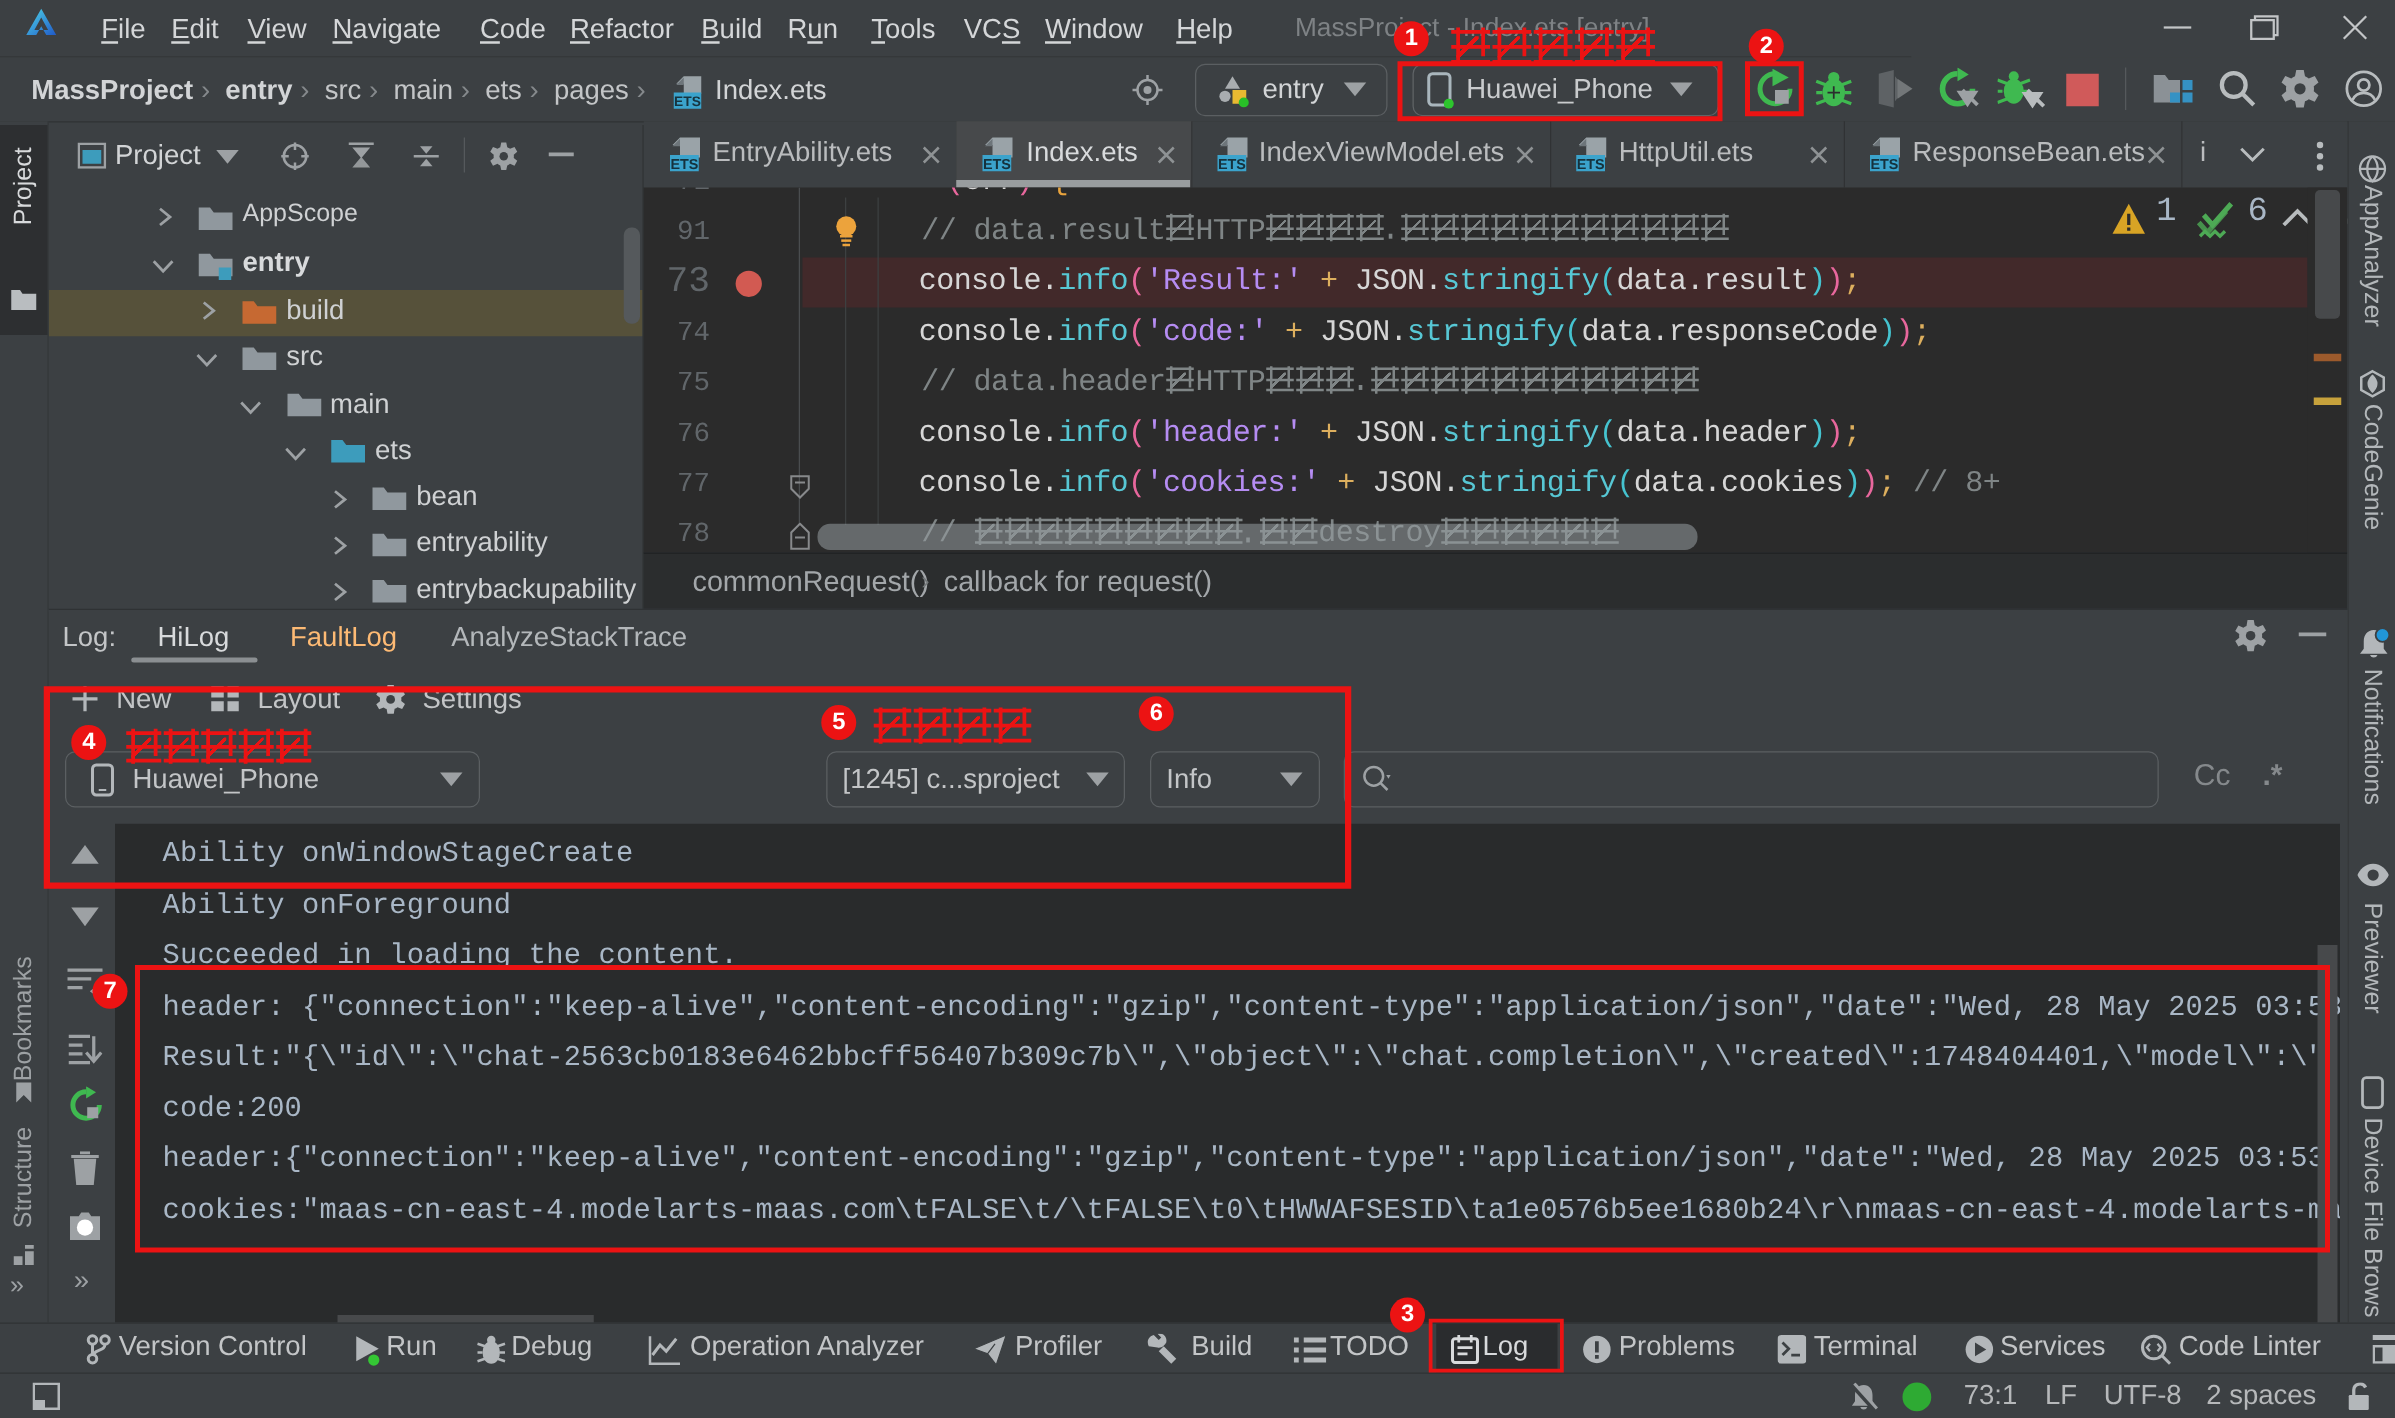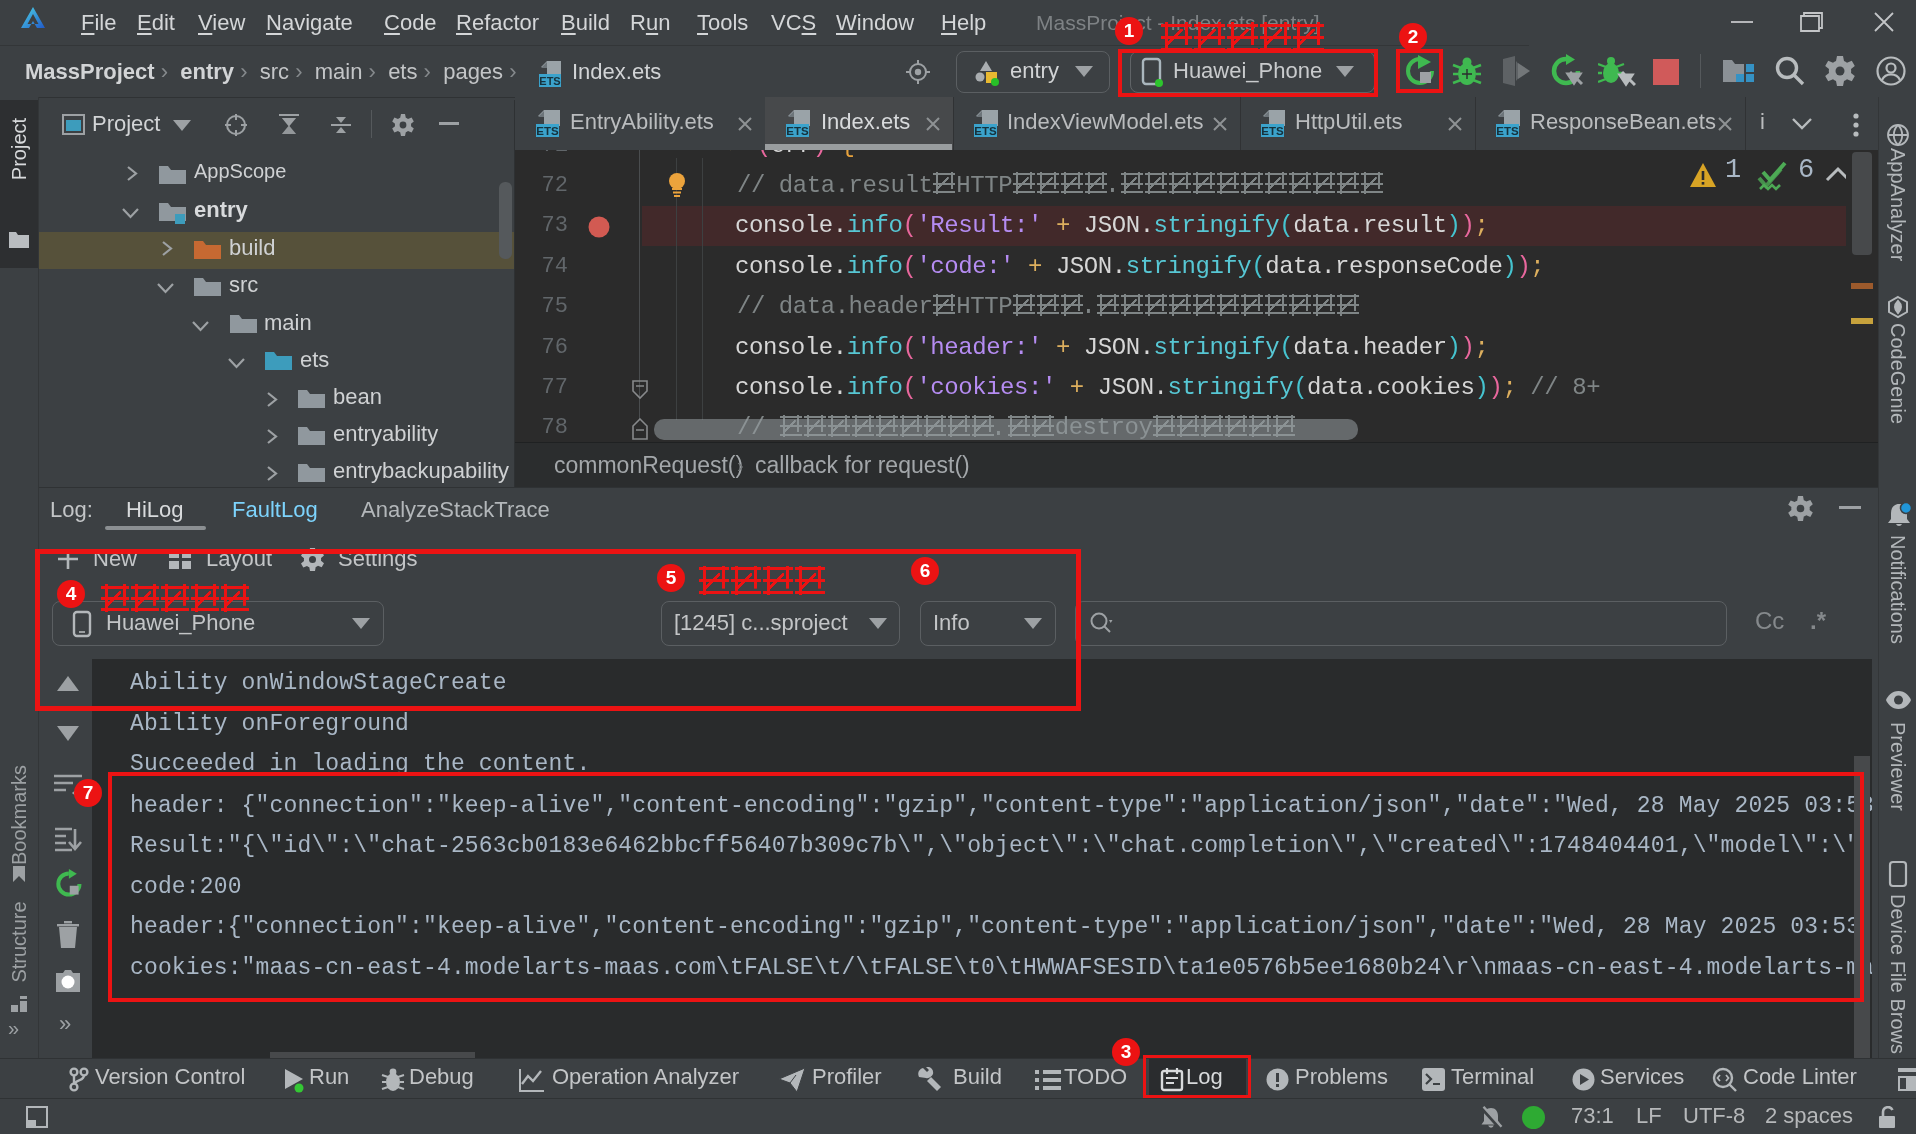--- a/index.html
+++ b/index.html
@@ -327,22 +327,22 @@
         <circle cx="3" cy="13" r="2.6"></circle>
         <circle cx="3" cy="22" r="2.6"></circle>
       </svg>
     </div>
  <div class="a" style="left:0;top:53px;width:1363px;height:292px;background:#2b2b2b;overflow:hidden">
   <div class="a" style="left:127px;top:56.4px;width:1204px;height:40px;background:#42292a"></div>
   <div class="a" style="left:124px;top:0;width:1px;height:270px;background:#4a4d4f"></div>
   <div class="a" style="left:161px;top:8px;width:1px;height:262px;background:#3d4041"></div>
   <div class="a" style="left:187px;top:8px;width:1px;height:262px;background:#3d4041"></div>
   <div class="gut" style="left:0;top:-24.4px;line-height:40px;font-size:22px">71</div>
-<div class="gut" style="left:0;top:16.0px;line-height:40px;font-size:22px">72</div>
-<div class="gut" style="left:0;top:56.4px;line-height:40px;font-size:22px">73</div>
+<div class="gut" style="left:0;top:16.0px;line-height:40px;font-size:22px">91</div>
+<div class="gut" style="left:0;top:56.4px;line-height:40px;font-size:29px">73</div>
 <div class="gut" style="left:0;top:96.8px;line-height:40px;font-size:22px">74</div>
 <div class="gut" style="left:0;top:137.2px;line-height:40px;font-size:22px">75</div>
 <div class="gut" style="left:0;top:177.6px;line-height:40px;font-size:22px">76</div>
 <div class="gut" style="left:0;top:218.0px;line-height:40px;font-size:22px">77</div>
 <div class="gut" style="left:0;top:258.4px;line-height:40px;font-size:22px">78</div>
 
   <div class="a mono" style="left:200px;top:-24.4px;height:40px;line-height:40px;font-size:24px;letter-spacing:-0.45px;white-space:pre"><span style="color:#ddaf5e">=&gt;</span><span style="color:#e8679d"> (</span><span style="color:#d6d6d6">err</span><span style="color:#e8679d">)</span><span style="color:#d6d6d6"> </span><span style="color:#e8a33d">{</span></div>
 <div class="a mono" style="left:222px;top:16.0px;height:40px;line-height:40px;font-size:24px;letter-spacing:-0.45px;white-space:pre"><span style="color:#7f8586">// data.result</span><i class="cj" style="color:#7f8586"></i><span style="color:#7f8586">HTTP</span><i class="cj" style="color:#7f8586"></i><i class="cj" style="color:#7f8586"></i><i class="cj" style="color:#7f8586"></i><i class="cj" style="color:#7f8586"></i><i class="cjc" style="color:#7f8586"></i><i class="cj" style="color:#7f8586"></i><i class="cj" style="color:#7f8586"></i><i class="cj" style="color:#7f8586"></i><i class="cj" style="color:#7f8586"></i><i class="cj" style="color:#7f8586"></i><i class="cj" style="color:#7f8586"></i><i class="cj" style="color:#7f8586"></i><i class="cj" style="color:#7f8586"></i><i class="cj" style="color:#7f8586"></i><i class="cj" style="color:#7f8586"></i><i class="cj" style="color:#7f8586"></i></div>
 <div class="a mono" style="left:220px;top:56.4px;height:40px;line-height:40px;font-size:24px;letter-spacing:-0.45px;white-space:pre"><span style="color:#d6d6d6">console.</span><span style="color:#57c7d4">info</span><span style="color:#e8679d">(</span><span style="color:#b58cf2">'Result:'</span><span style="color:#ddaf5e"> + </span><span style="color:#d6d6d6">JSON.</span><span style="color:#57c7d4">stringify</span><span style="color:#45c3cf">(</span><span style="color:#d6d6d6">data.result</span><span style="color:#45c3cf">)</span><span style="color:#e8679d">)</span><span style="color:#ddaf5e">;</span></div>
 <div class="a mono" style="left:220px;top:96.8px;height:40px;line-height:40px;font-size:24px;letter-spacing:-0.45px;white-space:pre"><span style="color:#d6d6d6">console.</span><span style="color:#57c7d4">info</span><span style="color:#e8679d">(</span><span style="color:#b58cf2">'code:'</span><span style="color:#ddaf5e"> + </span><span style="color:#d6d6d6">JSON.</span><span style="color:#57c7d4">stringify</span><span style="color:#45c3cf">(</span><span style="color:#d6d6d6">data.responseCode</span><span style="color:#45c3cf">)</span><span style="color:#e8679d">)</span><span style="color:#ddaf5e">;</span></div>
@@ -432,21 +432,21 @@
     </svg>
 <div class="a" style="left:30px;top:797px;width:0;height:0">
       <div style="position:absolute;transform:rotate(90deg);transform-origin:0 0;white-space:nowrap;font-size:20px;color:#b3b7ba">Device File Brows</div>
     </div>
 </div>
 
 <div class="a" style="left:39px;top:487px;width:1839px;height:571px;background:#3c4043;border-top:1px solid #2f3234">
  <span class="a" style="left:11px;top:9px;font-size:22px;color:#c3c5c7">Log:</span>
  <span class="a" style="left:87px;top:9px;font-size:22px;color:#d8dadc">HiLog</span>
  <div class="a" style="left:66px;top:38px;width:101px;height:4px;background:#8b8f92;border-radius:2px"></div>
- <span class="a" style="left:193px;top:9px;font-size:22px;color:#7dd3fc">FaultLog</span>
+ <span class="a" style="left:193px;top:9px;font-size:22px;color:#fdba74">FaultLog</span>
  <span class="a" style="left:322px;top:9px;font-size:22px;color:#b3b7ba">AnalyzeStackTrace</span>
  <svg class="a" style="left:1748px;top:7px" width="27" height="27" viewBox="0 0 27 27" fill="#9da1a4">
       <path d="M11 1 h5 l.8 4.2 a9 9 0 0 1 2.5 1.4 l4-1.7 2.5 4.4 -3.2 2.6 a9 9 0 0 1 0 3 l3.2 2.6 -2.5 4.4 -4-1.7 a9 9 0 0 1 -2.5 1.4 L16 26 h-5 l-.8-4.2 a9 9 0 0 1 -2.5-1.4 l-4 1.7 -2.5-4.4 3.2-2.6 a9 9 0 0 1 0-3 L1.2 9.8 l2.5-4.4 4 1.7 a9 9 0 0 1 2.5-1.4 Z"></path>
       <circle cx="13.5" cy="13.5" r="3.8" fill="#3c4043"></circle>
     </svg>
  <div class="a" style="left:1800px;top:18px;width:22px;height:3px;background:#9da1a4"></div>
 
  <svg class="a" style="left:18px;top:60px" width="22" height="22" viewBox="0 0 22 22" stroke="#b3b7ba" stroke-width="2.6">
       <path d="M11 1 V21 M1 11 H21"></path>
     </svg>

